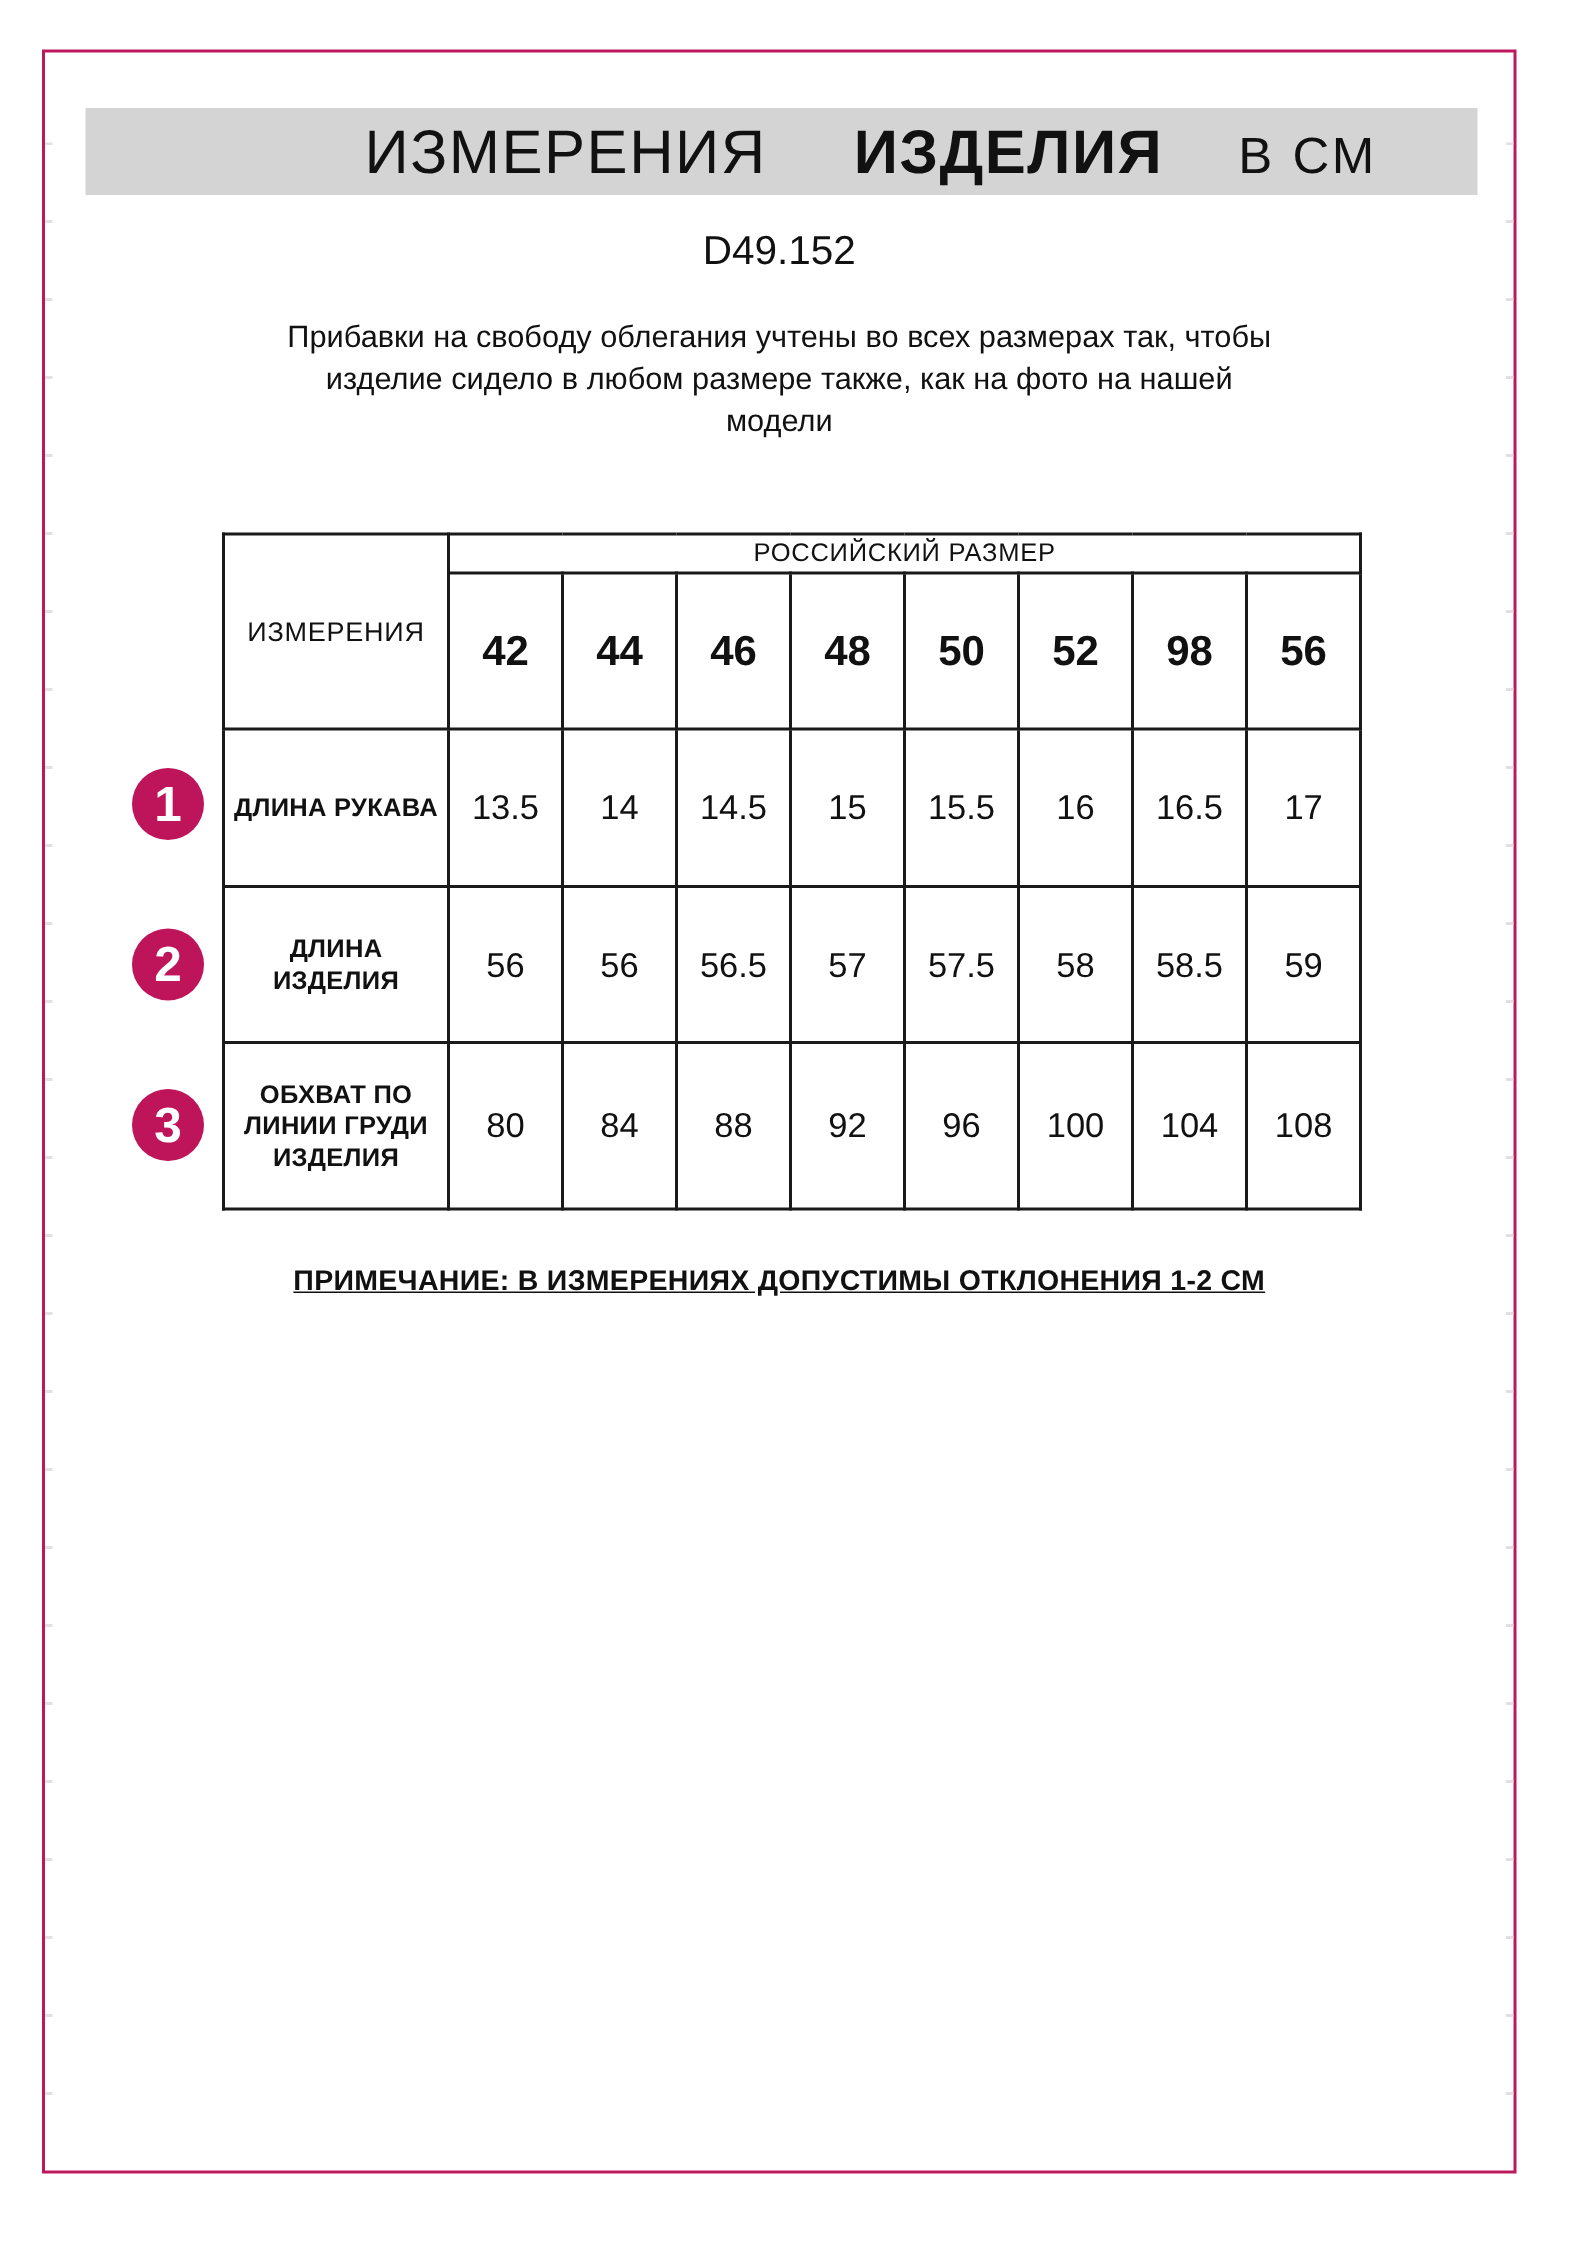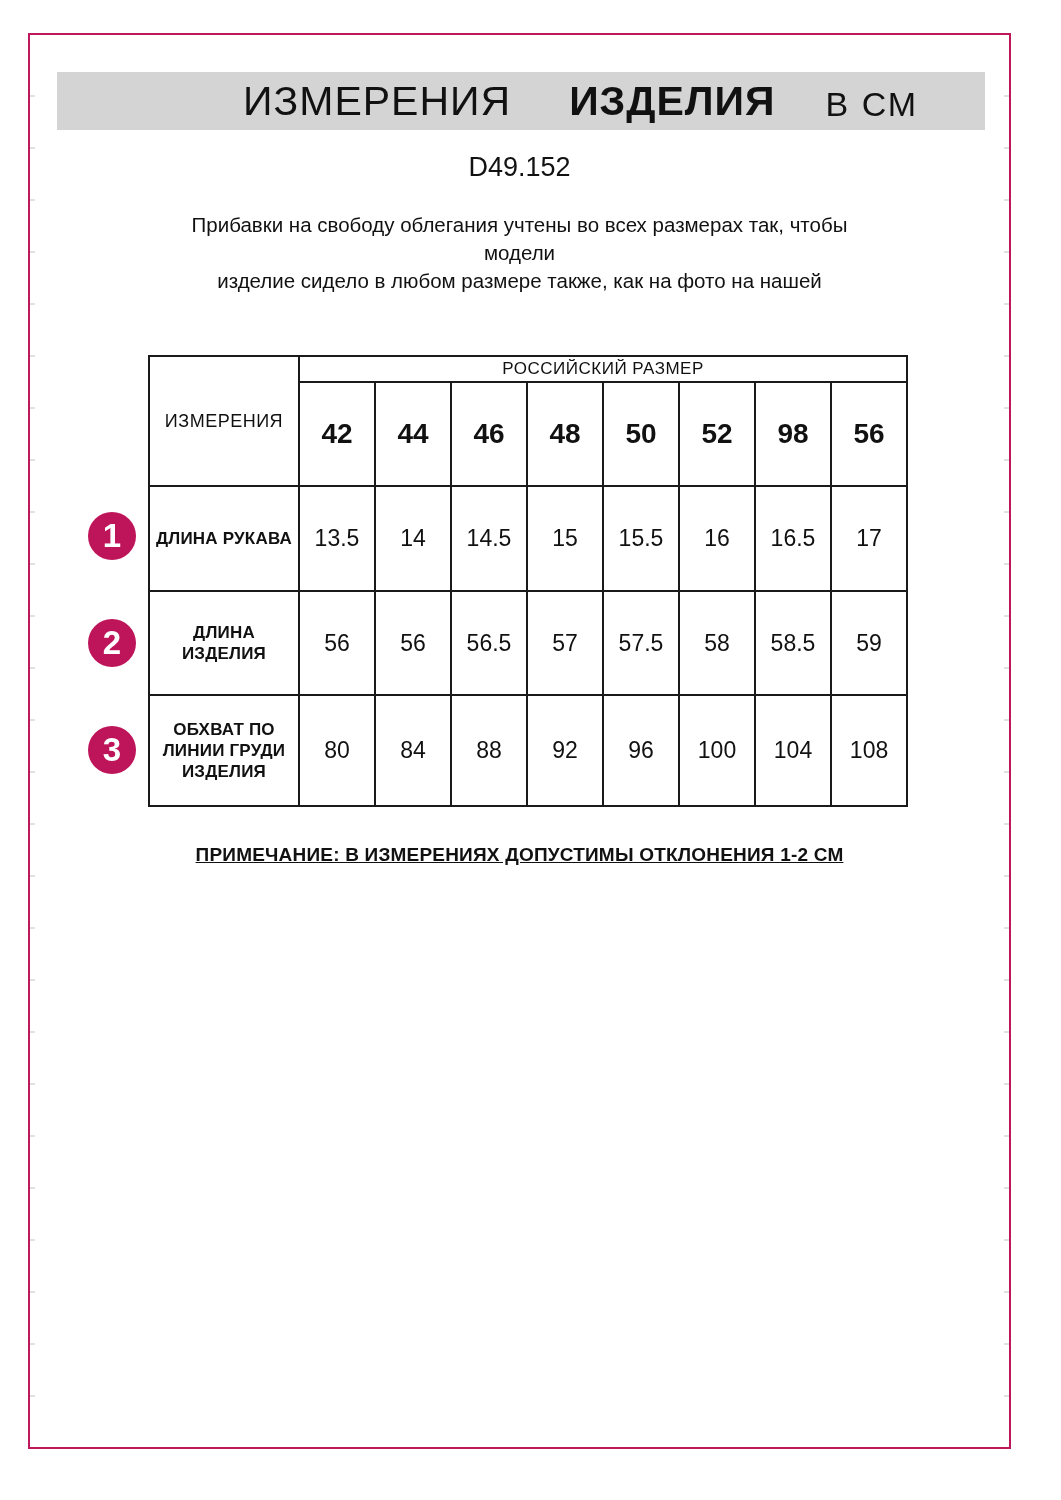--- a/index.html
+++ b/index.html
@@ -189,22 +189,22 @@
     <div class="header-bar" style="background: rgb(212, 212, 212);">
       <span class="t-regular">ИЗМЕРЕНИЯ</span>
       <span class="t-bold">ИЗДЕЛИЯ</span>
       <span class="t-unit">В СМ</span>
     </div>
 
     <div class="product-code">D49.152</div>
 
     <div class="description">
       <div>Прибавки на свободу облегания учтены во всех размерах так, чтобы</div>
+      <div>изделие сидело в любом размере также, как на фото на нашей</div>
       <div>модели</div>
-      <div>изделие сидело в любом размере также, как на фото на нашей</div>
     </div>
 
     <table class="size-table">
       <colgroup>
         <col style="width:150px">
         <col style="width:76px">
           <col style="width:76px">
           <col style="width:76px">
           <col style="width:76px">
         <col style="width:76px">

